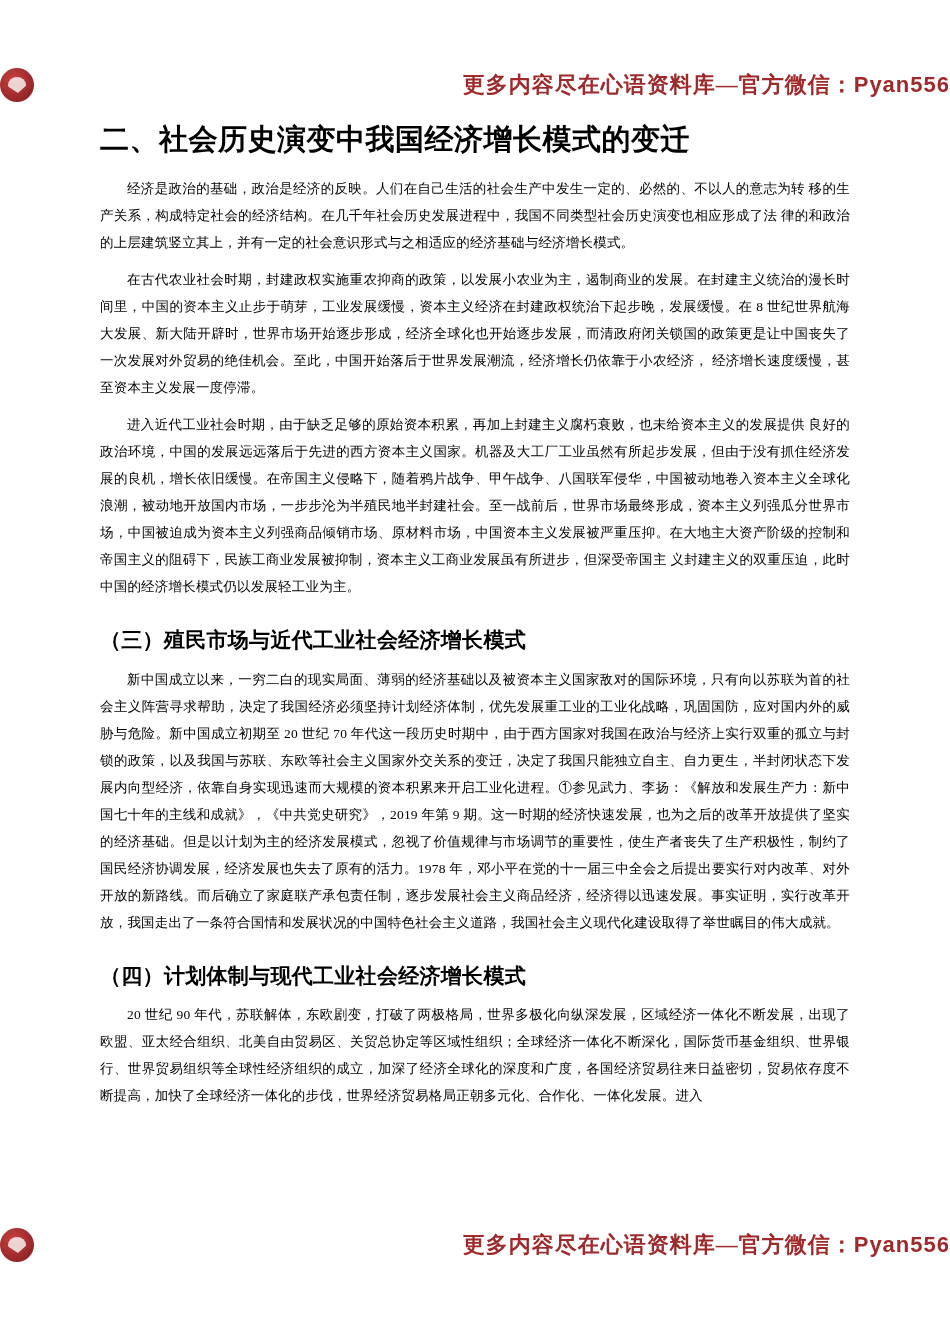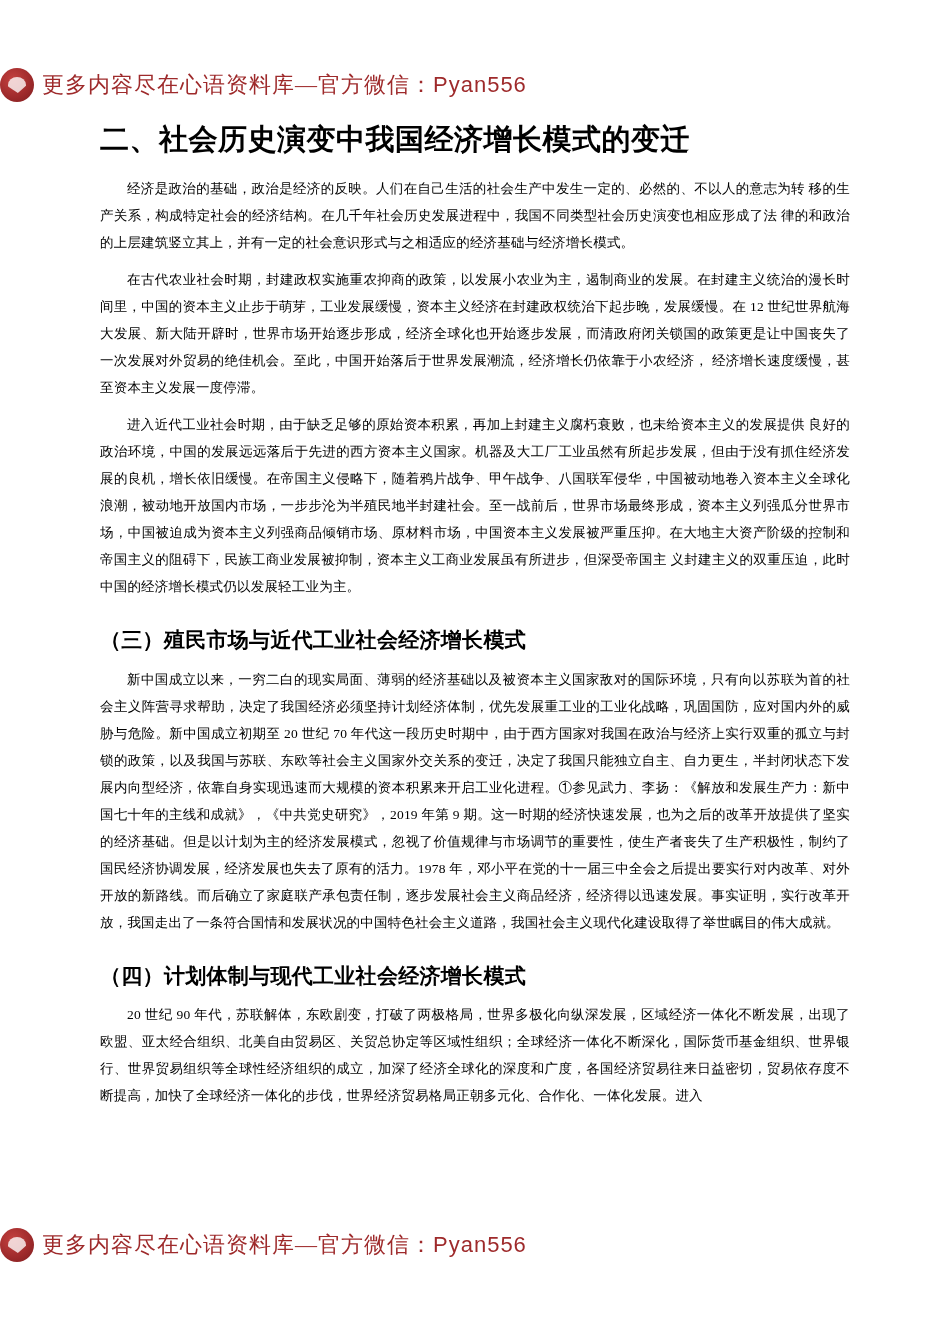--- a/index.html
+++ b/index.html
@@ -19,24 +19,24 @@
     width: 950px;
     height: 1344px;
     box-sizing: border-box;
     padding: 0 100px;
     position: relative;
   }
   
   .banner {
     display: flex;
     align-items: center;
-    justify-content: flex-start;
+    justify-content: space-between;
     gap: 8px;
     color: #9e2a2b;
-    font-weight: normal;
+    font-weight: bold;
     letter-spacing: 1px;
   }
   .banner-top {
     position: absolute;
     left: 0;
     right: 0;
     top: 68px;
   }
   .banner-bottom {
     position: absolute;
@@ -119,21 +119,21 @@
     <span class="banner-logo"></span>
     <span class="banner-text"><span>更多内容尽在心语资料库—官方微信：</span><span class="wechat">Pyan556</span></span>
   </div>
 
   <div class="doc">
 
     <h1 class="doc-title">二、社会历史演变中我国经济增长模式的变迁</h1>
 
     <p class="para">经济是政治的基础，政治是经济的反映。人们在自己生活的社会生产中发生一定的、必然的、不以人的意志为转 移的生产关系，构成特定社会的经济结构。在几千年社会历史发展进程中，我国不同类型社会历史演变也相应形成了法 律的和政治的上层建筑竖立其上，并有一定的社会意识形式与之相适应的经济基础与经济增长模式。</p>
 
-    <p class="para">在古代农业社会时期，封建政权实施重农抑商的政策，以发展小农业为主，遏制商业的发展。在封建主义统治的漫长时间里，中国的资本主义止步于萌芽，工业发展缓慢，资本主义经济在封建政权统治下起步晚，发展缓慢。在 12 世纪世界航海大发展、新大陆开辟时，世界市场开始逐步形成，经济全球化也开始逐步发展，而清政府闭关锁国的政策更是让中国丧失了一次发展对外贸易的绝佳机会。至此，中国开始落后于世界发展潮流，经济增长仍依靠于小农经济， 经济增长速度缓慢，甚至资本主义发展一度停滞。</p>
+    <p class="para">在古代农业社会时期，封建政权实施重农抑商的政策，以发展小农业为主，遏制商业的发展。在封建主义统治的漫长时间里，中国的资本主义止步于萌芽，工业发展缓慢，资本主义经济在封建政权统治下起步晚，发展缓慢。在 8 世纪世界航海大发展、新大陆开辟时，世界市场开始逐步形成，经济全球化也开始逐步发展，而清政府闭关锁国的政策更是让中国丧失了一次发展对外贸易的绝佳机会。至此，中国开始落后于世界发展潮流，经济增长仍依靠于小农经济， 经济增长速度缓慢，甚至资本主义发展一度停滞。</p>
 
     <p class="para">进入近代工业社会时期，由于缺乏足够的原始资本积累，再加上封建主义腐朽衰败，也未给资本主义的发展提供 良好的政治环境，中国的发展远远落后于先进的西方资本主义国家。机器及大工厂工业虽然有所起步发展，但由于没有抓住经济发展的良机，增长依旧缓慢。在帝国主义侵略下，随着鸦片战争、甲午战争、八国联军侵华，中国被动地卷入资本主义全球化浪潮，被动地开放国内市场，一步步沦为半殖民地半封建社会。至一战前后，世界市场最终形成，资本主义列强瓜分世界市场，中国被迫成为资本主义列强商品倾销市场、原材料市场，中国资本主义发展被严重压抑。在大地主大资产阶级的控制和帝国主义的阻碍下，民族工商业发展被抑制，资本主义工商业发展虽有所进步，但深受帝国主 义封建主义的双重压迫，此时中国的经济增长模式仍以发展轻工业为主。</p>
 
     <h2 class="section-title">（三）殖民市场与近代工业社会经济增长模式</h2>
     <p class="para">新中国成立以来，一穷二白的现实局面、薄弱的经济基础以及被资本主义国家敌对的国际环境，只有向以苏联为首的社会主义阵营寻求帮助，决定了我国经济必须坚持计划经济体制，优先发展重工业的工业化战略，巩固国防，应对国内外的威胁与危险。新中国成立初期至 20 世纪 70 年代这一段历史时期中，由于西方国家对我国在政治与经济上实行双重的孤立与封锁的政策，以及我国与苏联、东欧等社会主义国家外交关系的变迁，决定了我国只能独立自主、自力更生，半封闭状态下发展内向型经济，依靠自身实现迅速而大规模的资本积累来开启工业化进程。①参见武力、李扬：《解放和发展生产力：新中国七十年的主线和成就》，《中共党史研究》，2019 年第 9 期。这一时期的经济快速发展，也为之后的改革开放提供了坚实的经济基础。但是以计划为主的经济发展模式，忽视了价值规律与市场调节的重要性，使生产者丧失了生产积极性，制约了国民经济协调发展，经济发展也失去了原有的活力。1978 年，邓小平在党的十一届三中全会之后提出要实行对内改革、对外开放的新路线。而后确立了家庭联产承包责任制，逐步发展社会主义商品经济，经济得以迅速发展。事实证明，实行改革开放，我国走出了一条符合国情和发展状况的中国特色社会主义道路，我国社会主义现代化建设取得了举世瞩目的伟大成就。</p>
 
     <h2 class="section-title">（四）计划体制与现代工业社会经济增长模式</h2>
     <p class="para">20 世纪 90 年代，苏联解体，东欧剧变，打破了两极格局，世界多极化向纵深发展，区域经济一体化不断发展，出现了欧盟、亚太经合组织、北美自由贸易区、关贸总协定等区域性组织；全球经济一体化不断深化，国际货币基金组织、世界银行、世界贸易组织等全球性经济组织的成立，加深了经济全球化的深度和广度，各国经济贸易往来日益密切，贸易依存度不断提高，加快了全球经济一体化的步伐，世界经济贸易格局正朝多元化、合作化、一体化发展。进入</p>
 
   </div>

